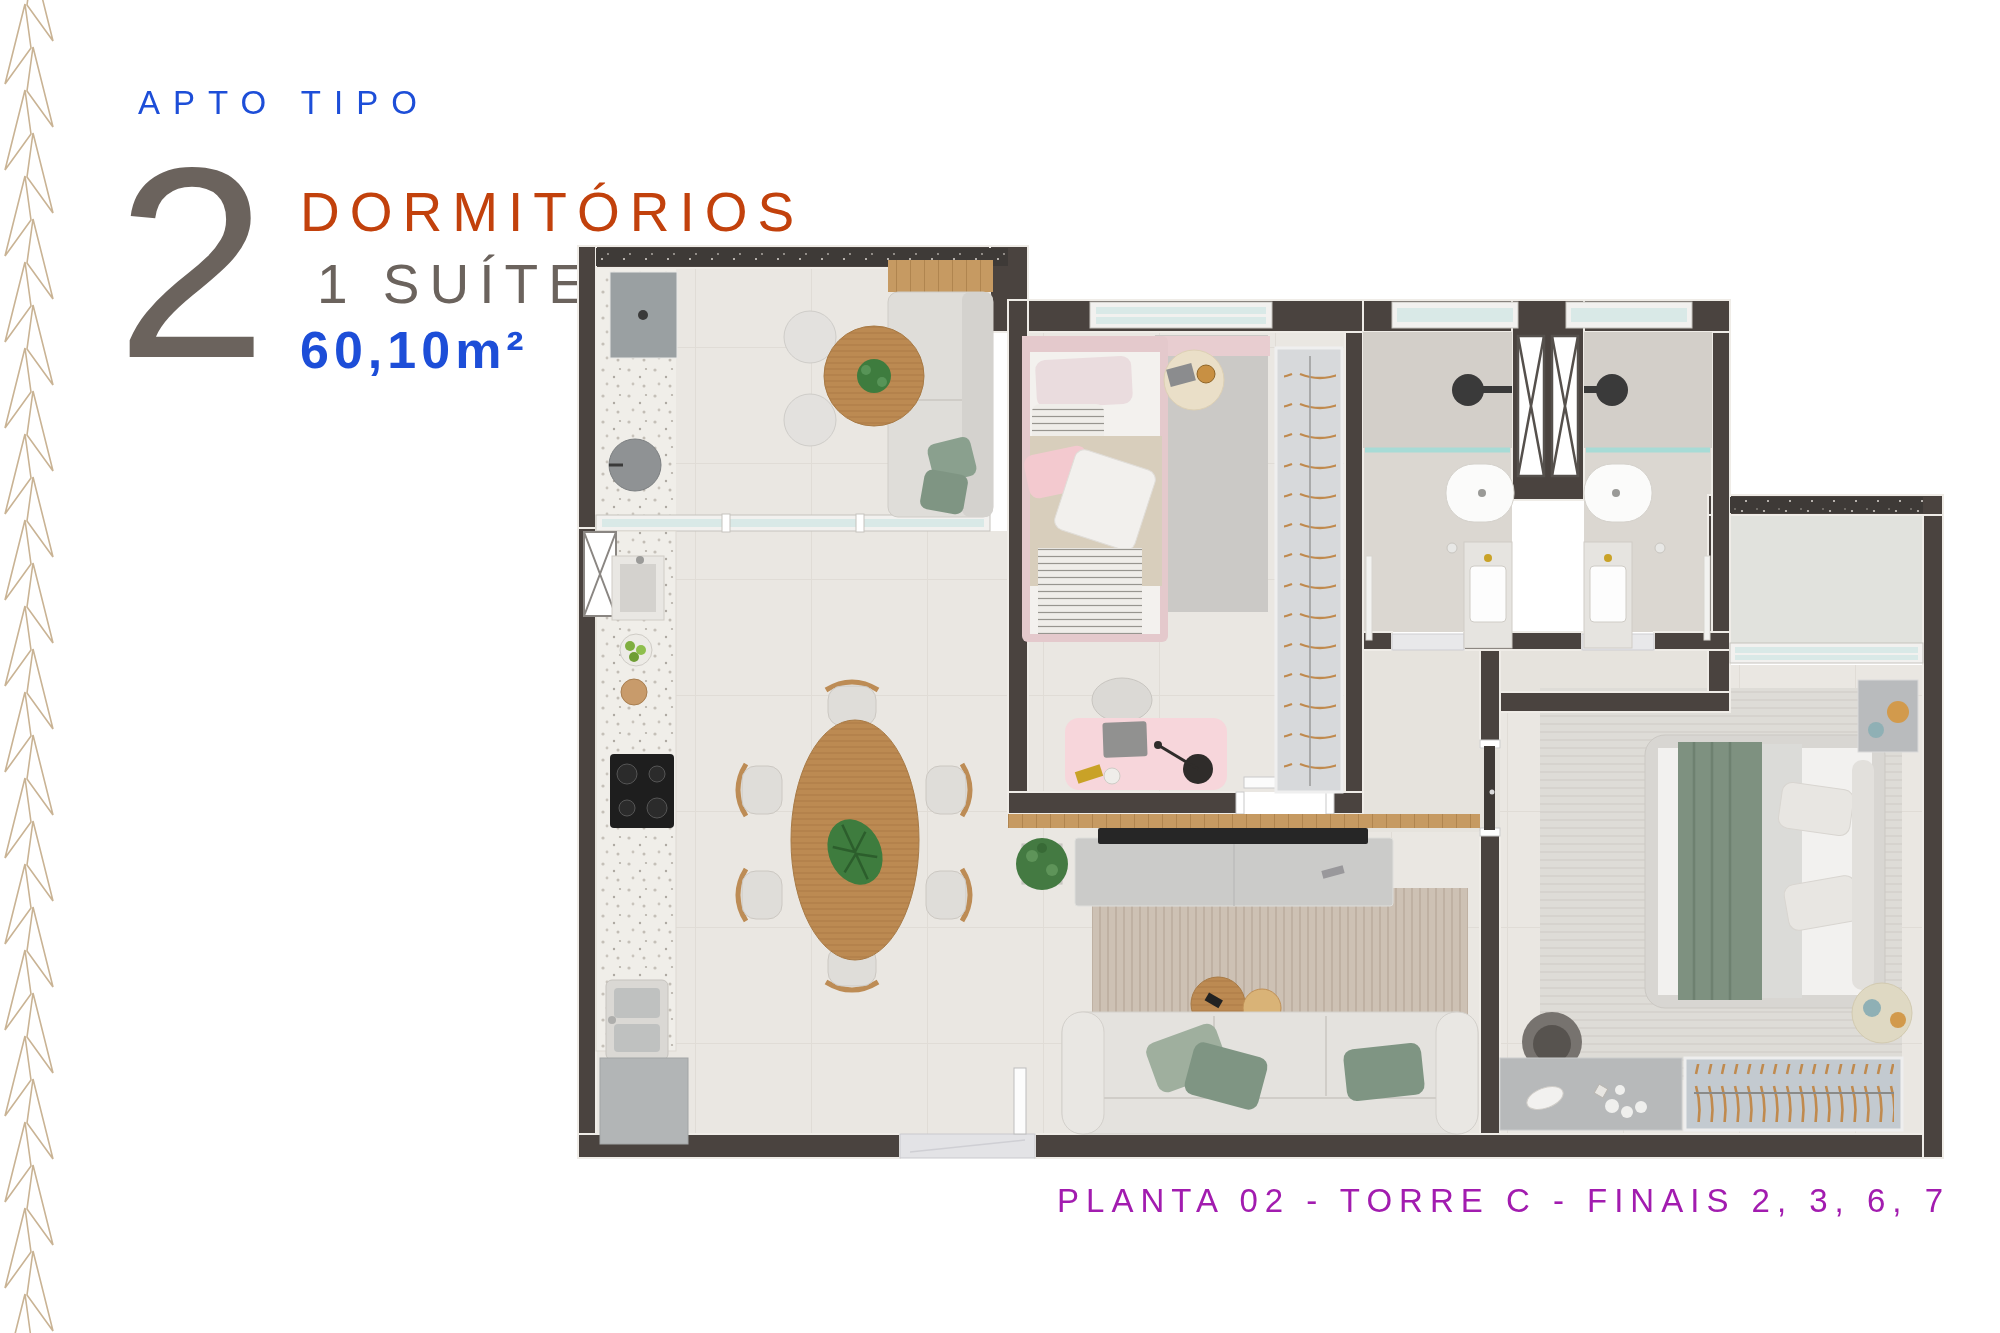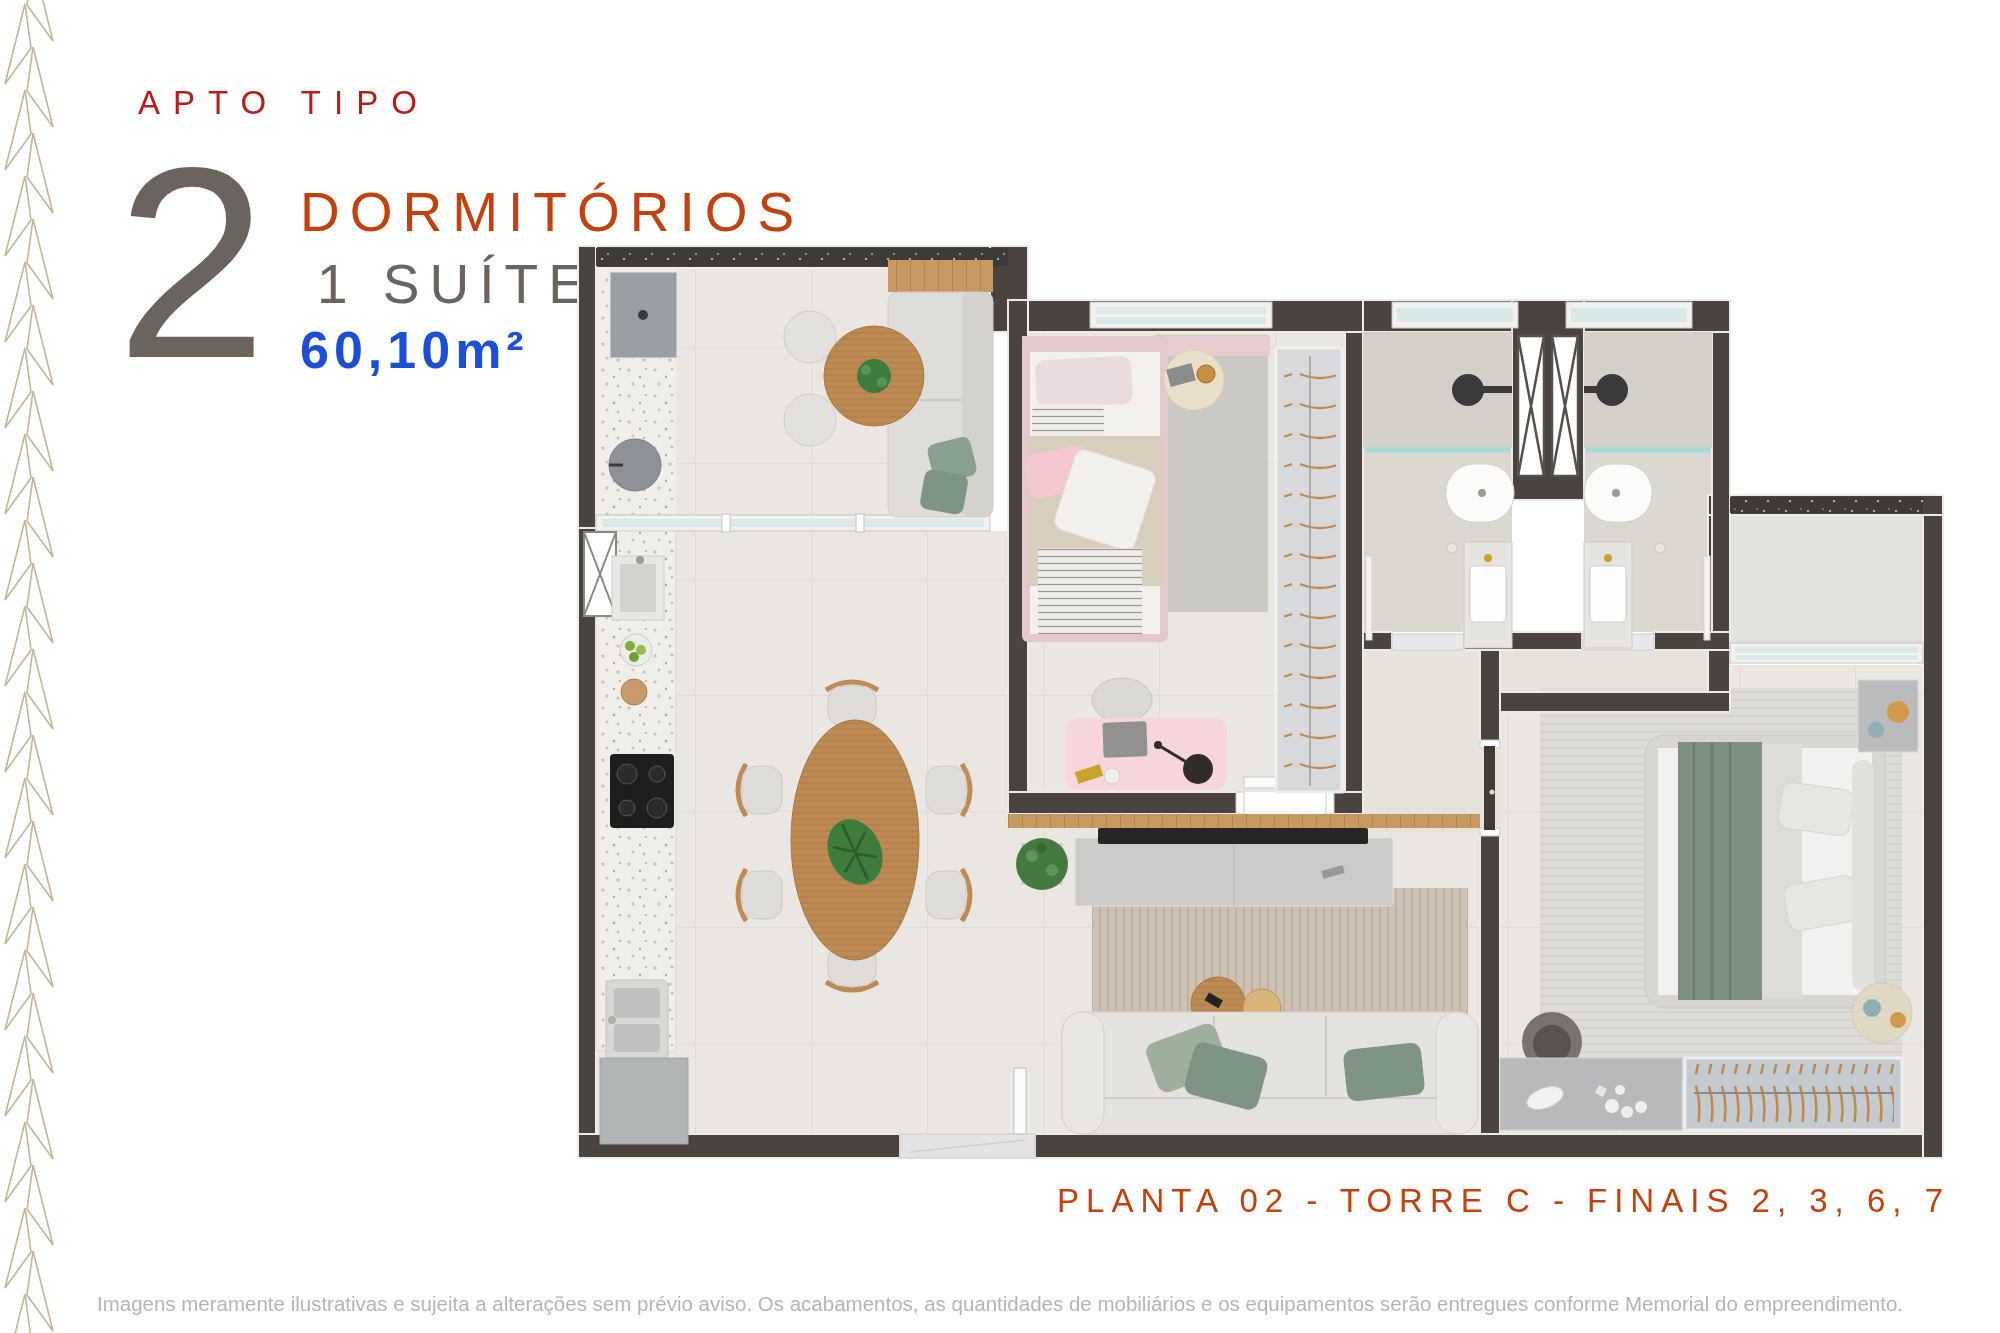--- a/index.html
+++ b/index.html
@@ -1,24 +1,24 @@
 <!DOCTYPE html>
 <html><head>
 <meta charset="utf-8">
 <style>
   html,body{margin:0;padding:0;background:#fff;}
   #page{position:relative;width:2000px;height:1333px;background:#fff;overflow:hidden;
         font-family:"Liberation Sans",sans-serif;}
   .strip{position:absolute;left:0;top:0;width:72px;height:1333px;}
-  .eyebrow{position:absolute;left:138px;top:84px;font-size:33px;letter-spacing:13px;color:#b91c1c;}
+  .eyebrow{position:absolute;left:138px;top:84px;font-size:33px;letter-spacing:13px;color:#1d4ed8;}
   .bignum{position:absolute;left:116px;top:148px;font-size:272px;line-height:.85;color:#6B635D;font-weight:400;}
   .l1{position:absolute;left:300px;top:180px;font-size:55px;letter-spacing:10px;color:#c2410c;}
   .l2{position:absolute;left:300px;top:252px;font-size:55px;letter-spacing:10px;color:#6B635D;margin-left:17px;}
   .area{position:absolute;left:300px;top:320px;font-size:52px;font-weight:bold;letter-spacing:5px;color:#1d4ed8;}
-  .caption{position:absolute;right:50px;top:1182px;font-size:33px;letter-spacing:7px;color:#c2410c;white-space:nowrap;}
+  .caption{position:absolute;right:50px;top:1182px;font-size:33px;letter-spacing:7px;color:#a21caf;white-space:nowrap;}
   .disclaimer{position:absolute;left:0;top:1292px;width:2000px;text-align:center;font-size:20.5px;color:#B5B5B5;}
   .plan{position:absolute;left:560px;top:230px;width:1420px;height:950px;}
 </style>
 </head>
 <body>
 
 <div id="page">
 
   <svg class="strip" xmlns="http://www.w3.org/2000/svg">
     <defs>
@@ -390,14 +390,13 @@
       </g>
       <g>
         <rect x="1685" y="1058" width="217" height="72" fill="#C3CAD0" stroke="#EEEEEE" stroke-width="3"></rect>
         <rect x="1694" y="1064" width="200" height="58" fill="url(#hangersV)"></rect>
         <path d="M1694 1093 H1894" stroke="#8A8A88" stroke-width="2"></path>
       </g>
     </g>
   </svg>
 
   <div class="caption">PLANTA 02 - TORRE C - FINAIS 2, 3, 6, 7</div>
-  <div class="disclaimer">Imagens meramente ilustrativas e sujeita a alterações sem prévio aviso. Os acabamentos, as quantidades de mobiliários e os equipamentos serão entregues conforme Memorial do empreendimento.</div>
 </div>
 
 </body></html>

